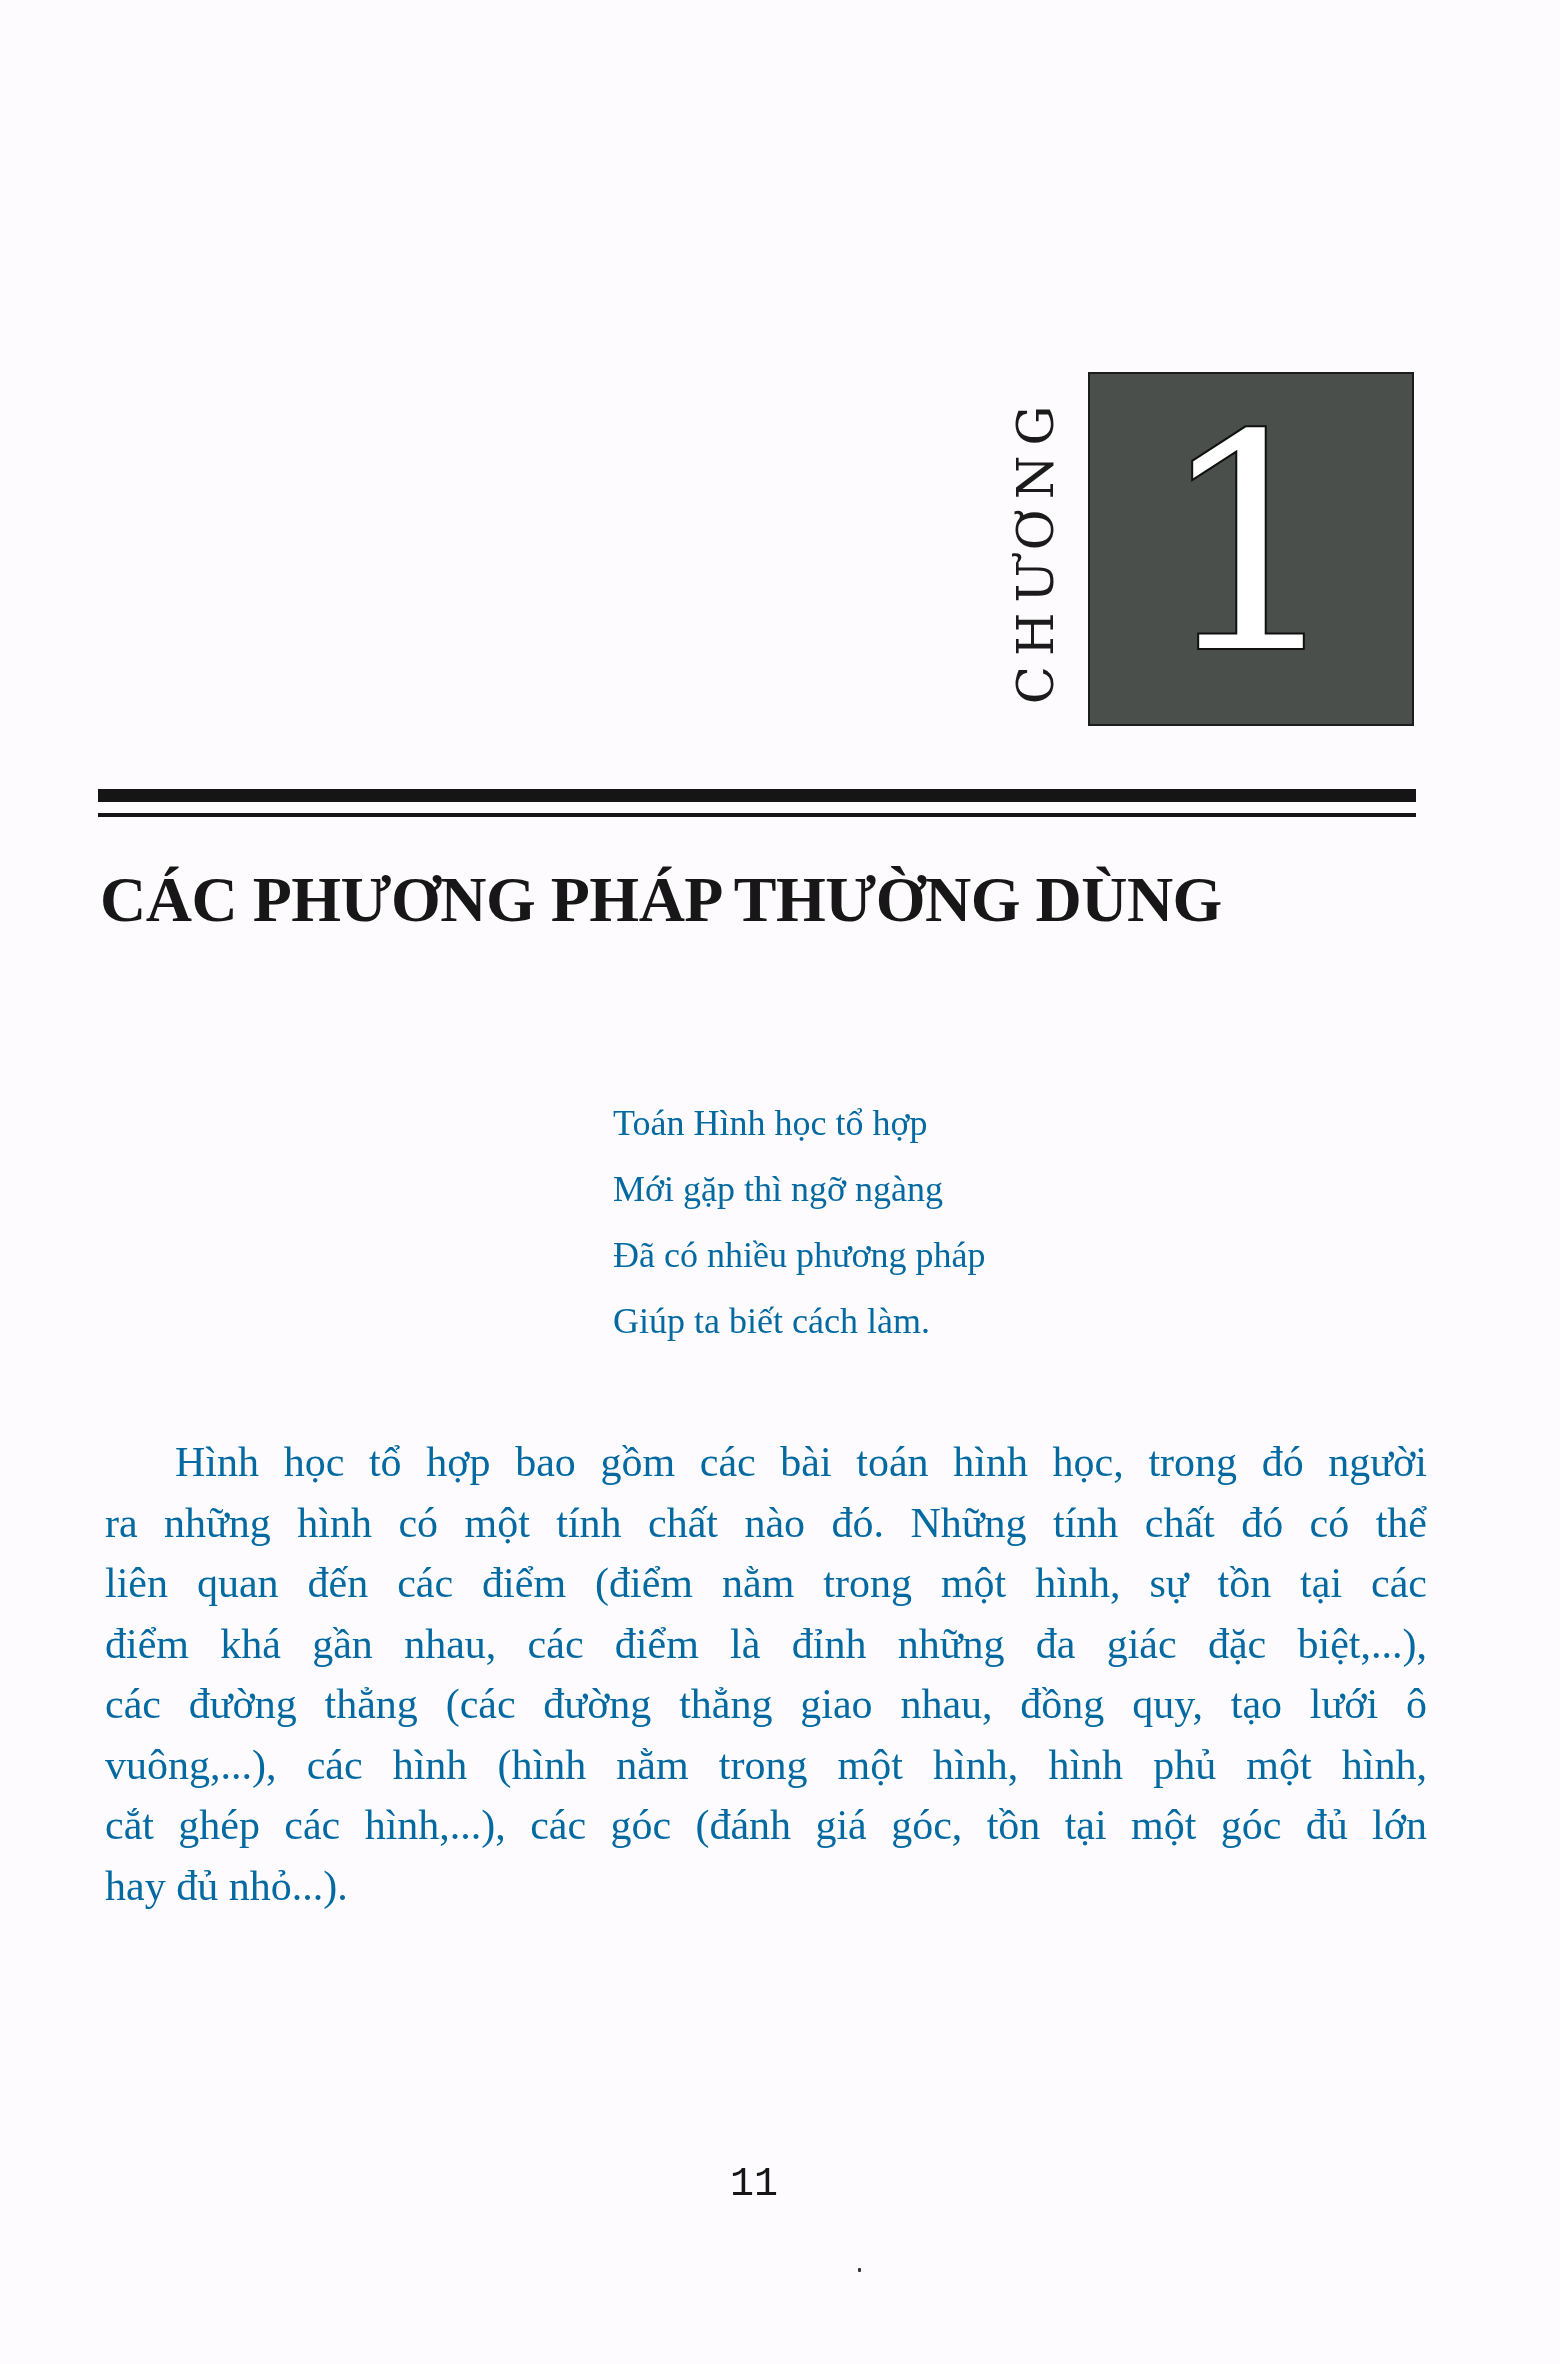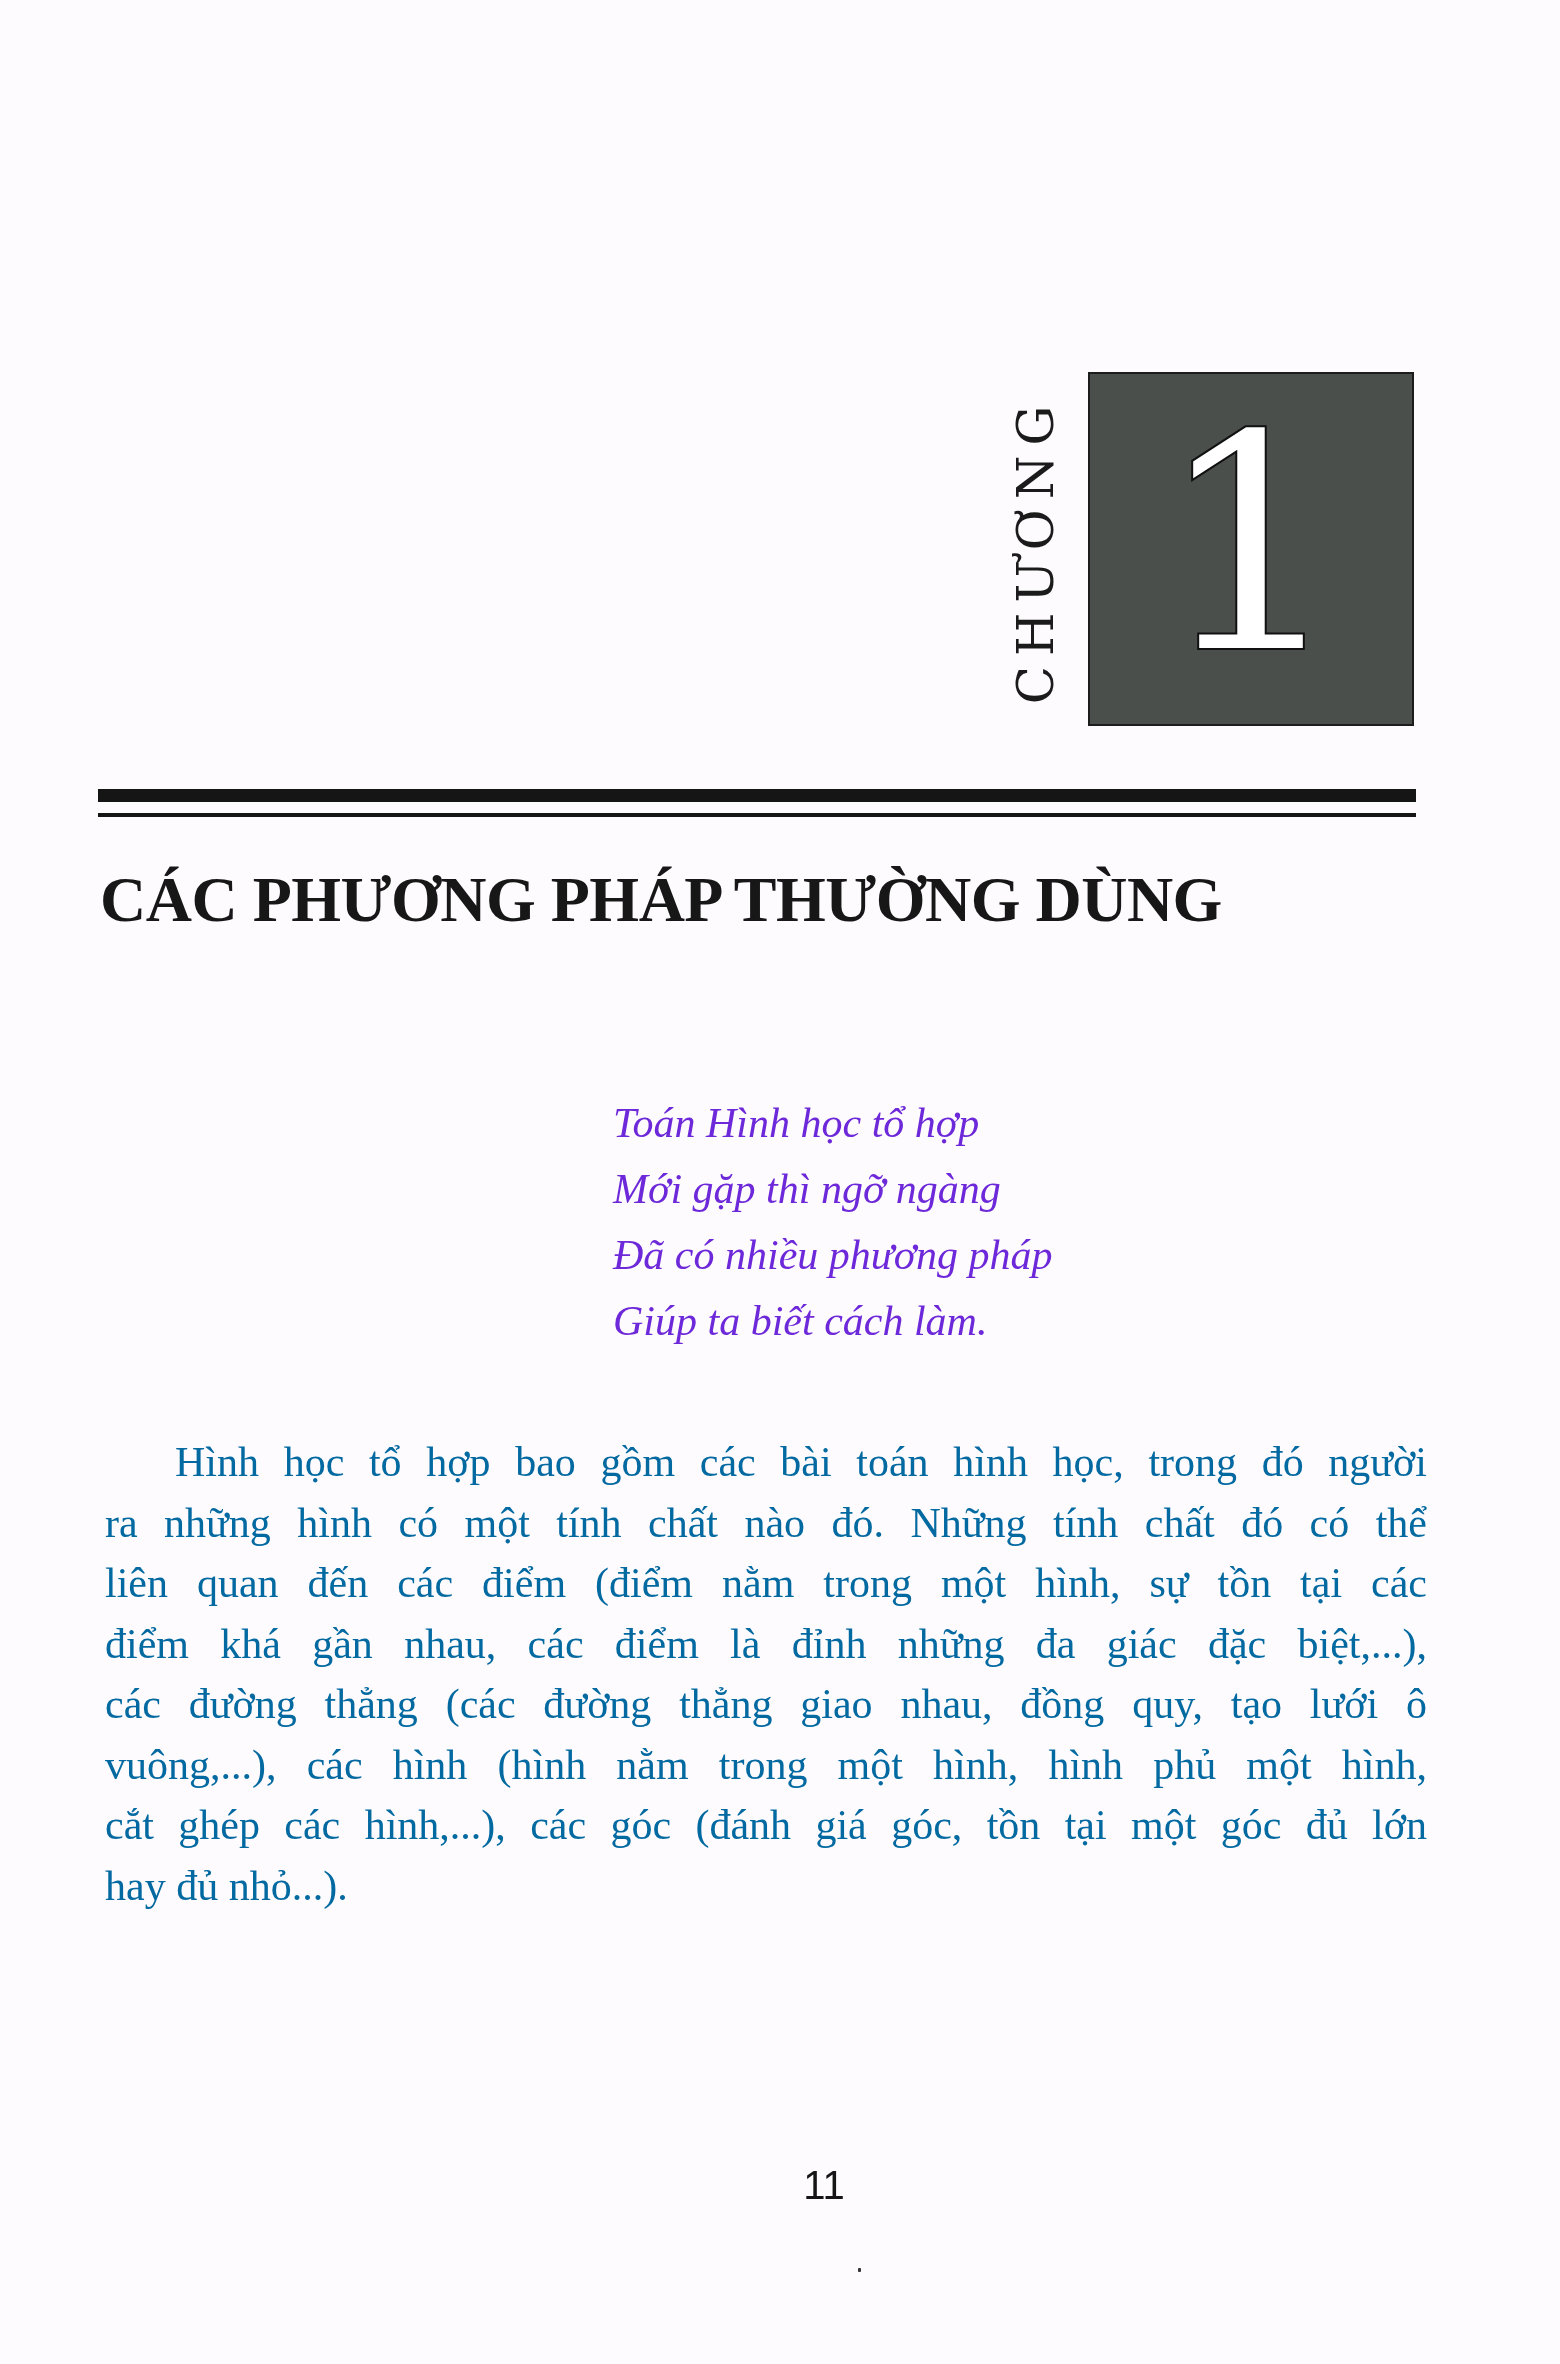--- a/index.html
+++ b/index.html
@@ -100,24 +100,23 @@
     .poem {
       position: absolute;
       left: 613px;
       top: 1090px;
       margin: 0;
       padding: 0;
       list-style: none;
     }
     .poem li {
       font-family: "Liberation Serif", "DejaVu Serif", serif;
-      font-style: italic;
-      font-size: 42px;
+      font-size: 36px;
       line-height: 66px;
-      color: #6d28d9;
+      color: #0369a1;
       white-space: nowrap;
     }
     
     .body-text {
       position: absolute;
       left: 105px;
       top: 1432px;
       width: 1322px;
       margin: 0;
     }
@@ -133,25 +132,25 @@
     }
     .body-text .line.first {
       padding-left: 70px;
     }
     .body-text .line.last {
       text-align-last: left;
     }
     
     .page-number {
       position: absolute;
-      left: 774px;
+      left: 730px;
       width: 100px;
       top: 2160px;
-      text-align: center;
-      font-family: Liberation Sans, sans-serif;
+      text-align: left;
+      font-family: Liberation Mono, monospace;
       font-size: 40px;
       line-height: 50px;
       color: #151515;
     }
     .speck {
       position: absolute;
       left: 858px;
       top: 2268px;
       width: 3px;
       height: 4px;

